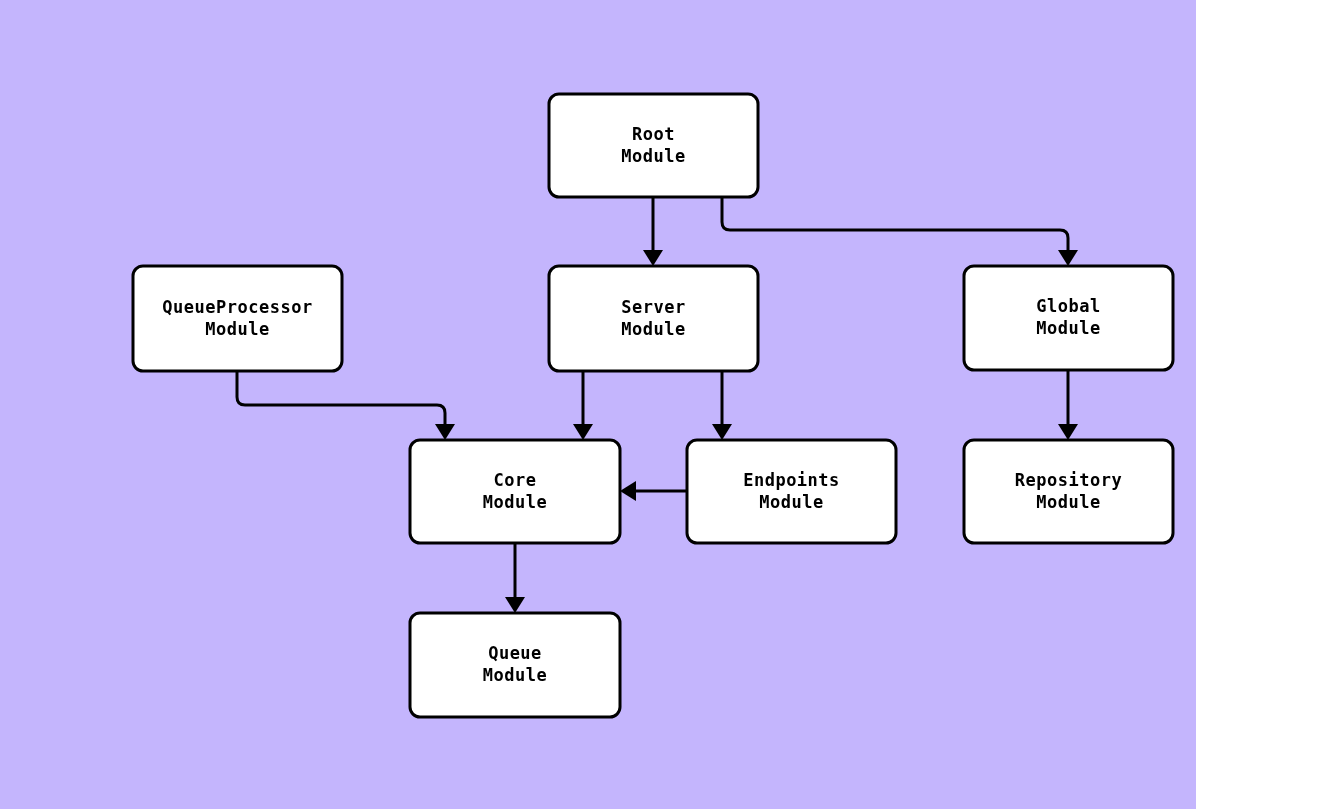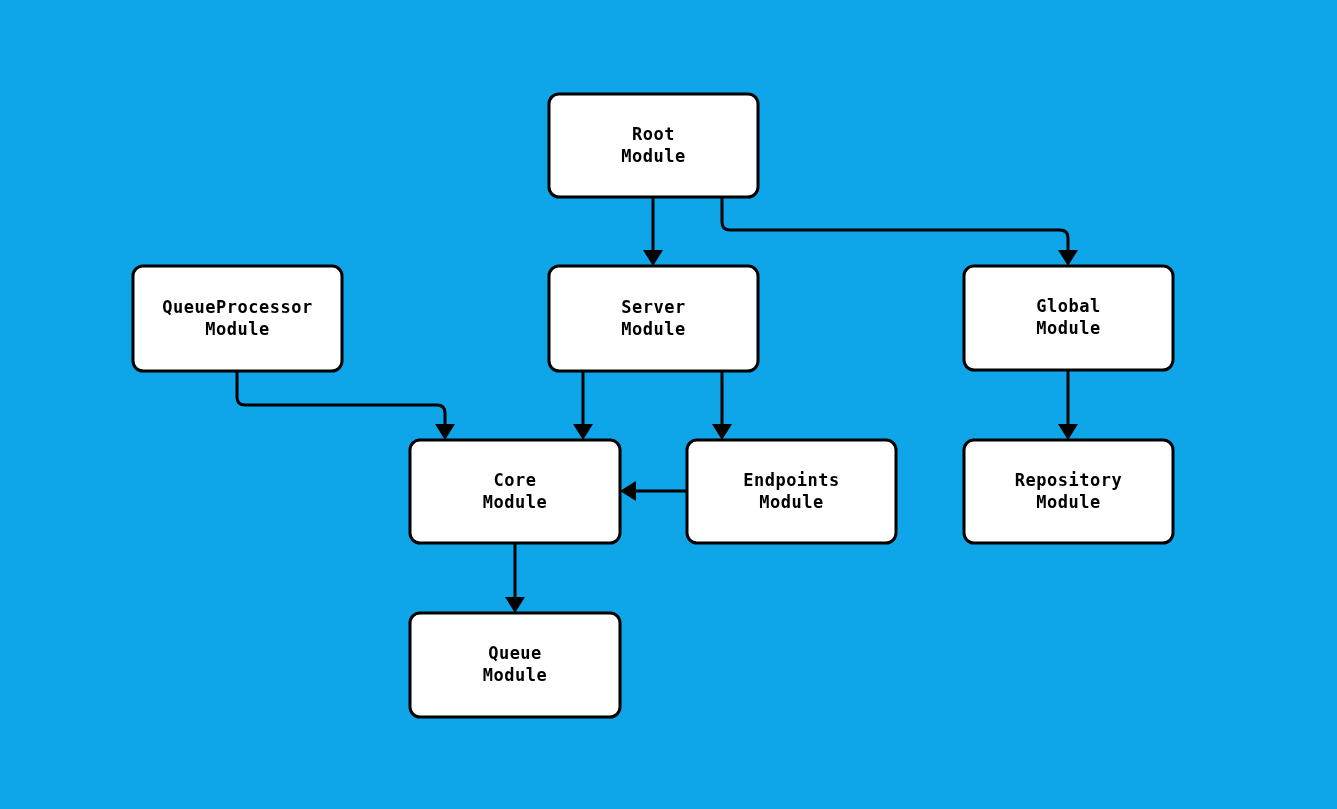--- a/index.html
+++ b/index.html
@@ -6,23 +6,23 @@
   html, body {
     margin: 0;
     padding: 0;
     background: #ffffff;
   }
   body {
     font-family: "DejaVu Sans Mono", monospace;
   }
   #diagram-canvas {
     position: relative;
-    width: 1337px;
+    width: 1196px;
     height: 809px;
-    background: #0ea5e9;
+    background: #c4b5fd;
     overflow: hidden;
   }
   #diagram-svg {
     position: absolute;
     top: 0;
     left: 0;
     width: 1337px;
     height: 809px;
   }
   .node-label {

